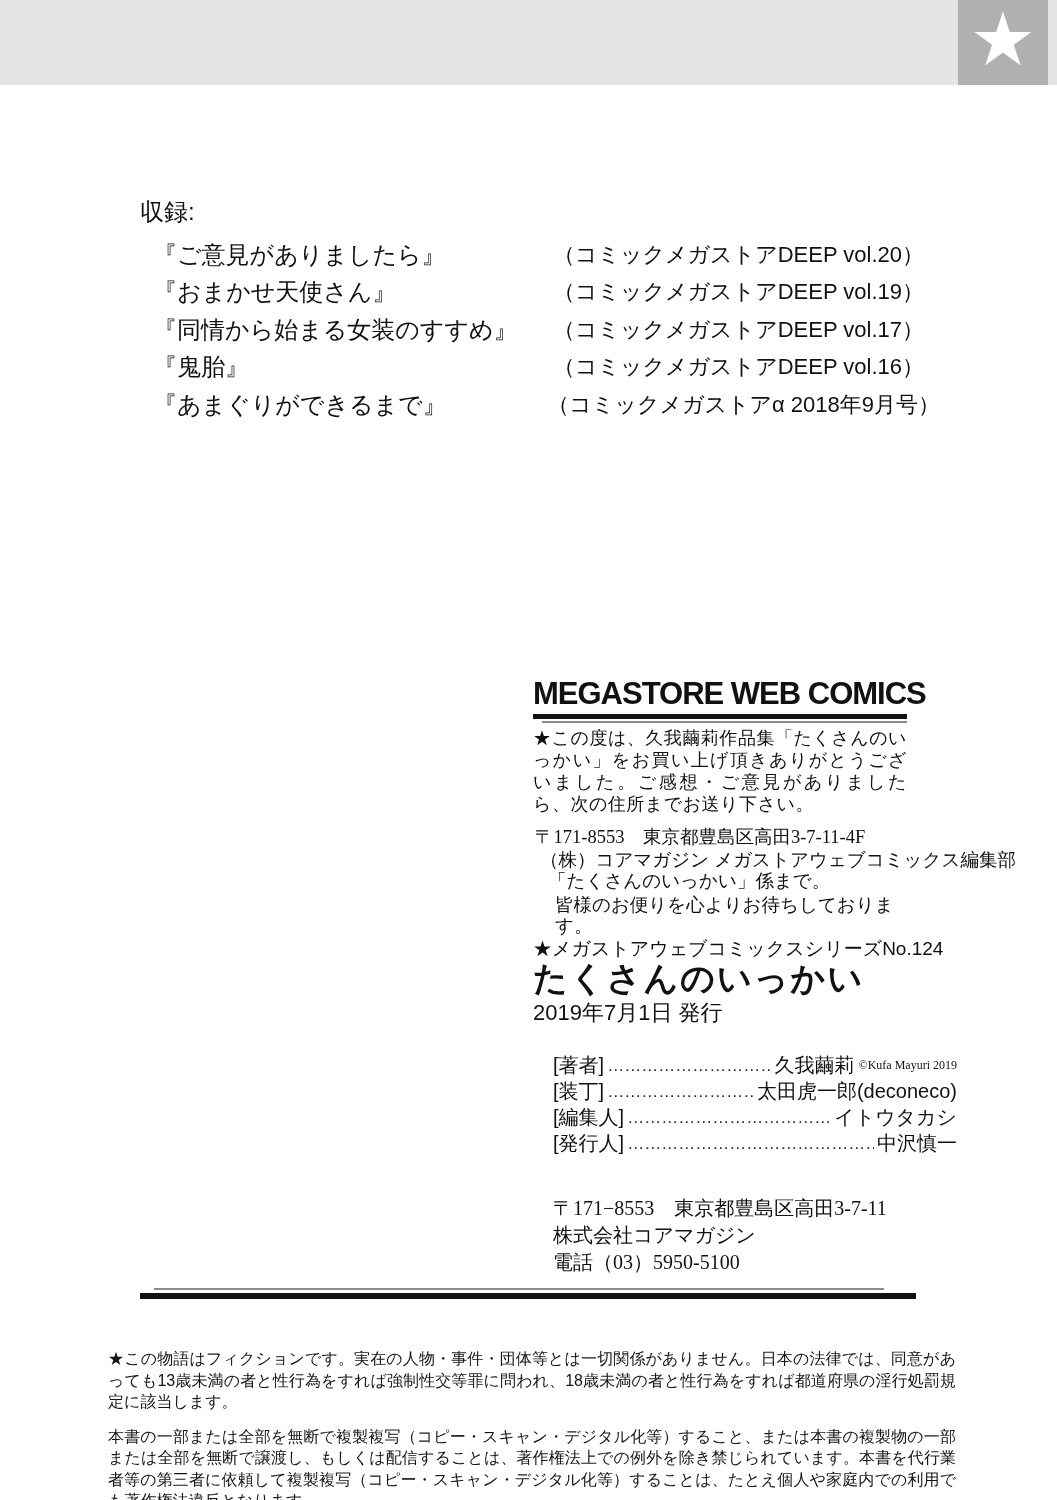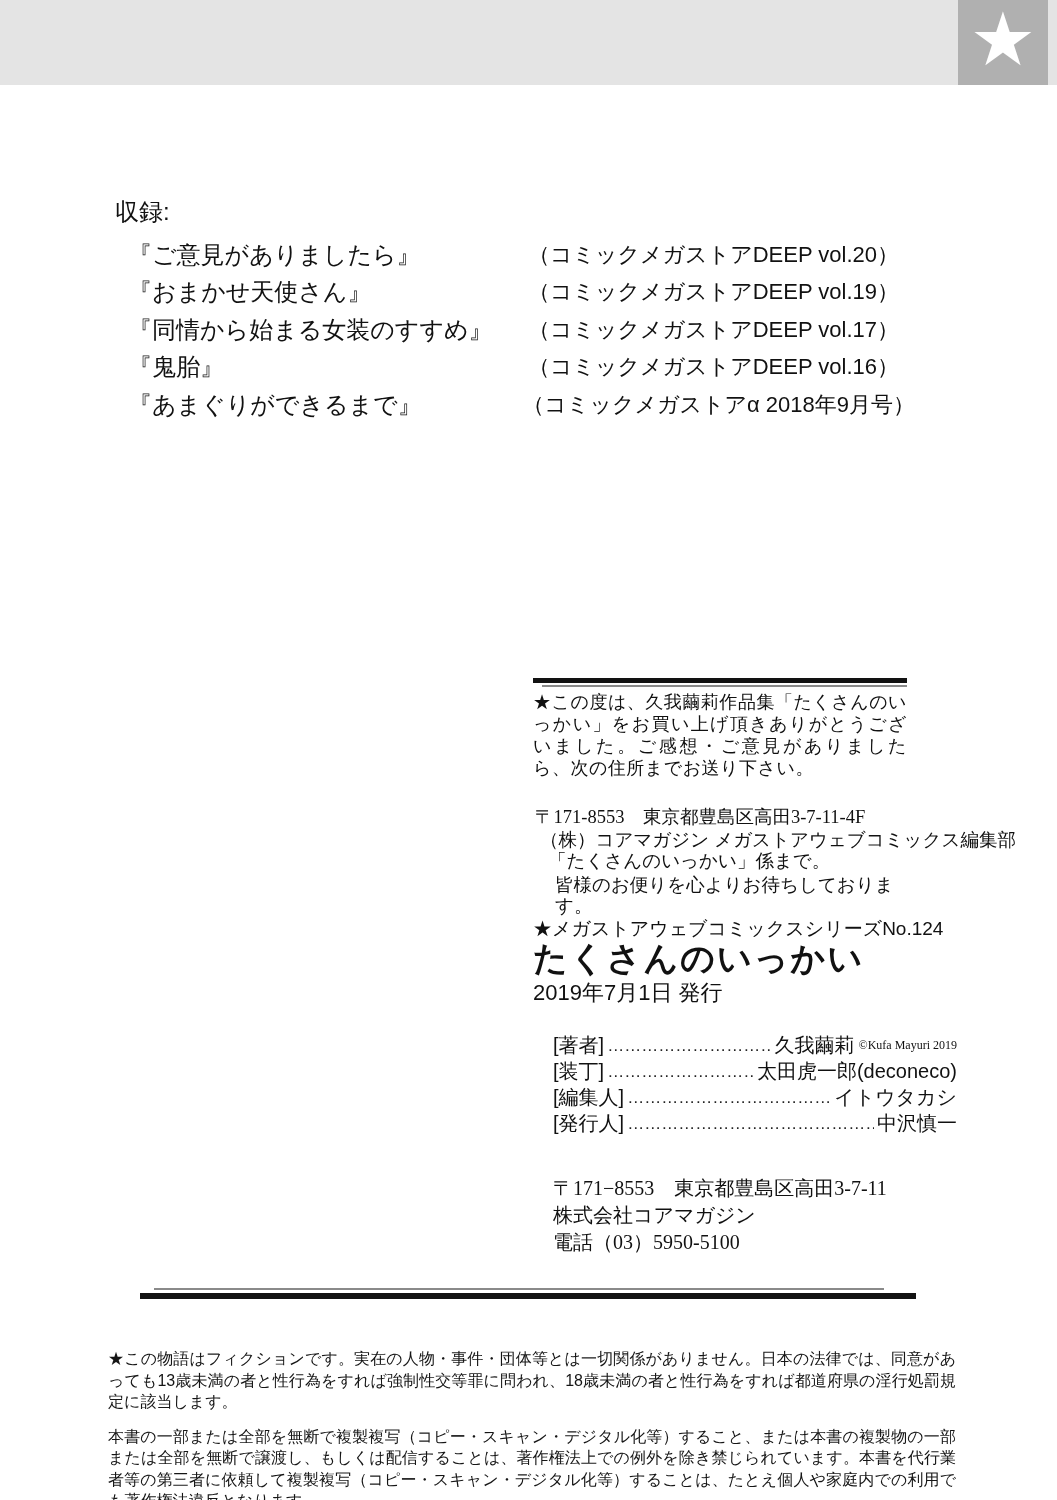--- a/index.html
+++ b/index.html
@@ -23,41 +23,41 @@
     width: 90px; height: 85px;
     background: var(--square_gray, #b0b0b0);
     display: flex; align-items: center; justify-content: center;
   }
   .star-box .star {
     color: #ffffff; font-size: 74px; line-height: 74px;
     margin-top: -6px;
   }
 
   
-  .toc { position: absolute; left: 115px; top: 198px; width: 800px; }
+  .toc { position: absolute; left: 140px; top: 198px; width: 800px; }
   .toc-heading { font-size: 24px; line-height: 28px; margin-bottom: 10px; }
   .toc-row { display: flex; align-items: center; height: 37.5px; }
   .toc-title { margin-left: 13px; width: 400px; font-size: 24px; white-space: nowrap; }
   .toc-source { font-size: 22px; white-space: nowrap; }
 
   
   .colophon { position: absolute; left: 533px; top: 676px; width: 374px; }
   .logo {
     font-size: 31px; font-weight: bold; line-height: 36px;
     letter-spacing: -1px; white-space: nowrap;
   }
   .logo-rule-thick { height: 5px; background: #121212; margin-top: 2px; }
   .logo-rule-thin  { height: 2px; background: #8a8a8a; margin-top: 2px; margin-left: 9px; }
 
   .afterword {
     margin-top: 4px; font-size: 18px; line-height: 22px;
     text-align: justify; letter-spacing: 0.5px;
   }
 
-  .contact { margin-top: 28px; font-size: 18.5px; line-height: 21.5px; }
+  .contact { margin-top: 12px; font-size: 18.5px; line-height: 21.5px; }
   .contact-line-0 { font-family: "Liberation Serif", serif; padding-left: 2px; }
   .contact-line-1 { padding-left: 7px; white-space: nowrap; }
   .contact-line-2 { padding-left: 15px; }
   .contact-line-3 { padding-left: 22px; margin-top: 2px; }
 
   .series { font-size: 19px; line-height: 24px; white-space: nowrap; }
   .book-title { font-size: 34px; font-weight: bold; line-height: 34px; letter-spacing: 2px; }
   .pub-date { font-size: 22px; line-height: 24px; margin-top: 6px; }
 
   .credits { margin-top: 28px; width: 404px; margin-left: 20px; }
@@ -120,20 +120,21 @@
     <div class="toc-title">『鬼胎』</div>
     <div class="toc-source">（コミックメガストアDEEP vol.16）</div>
   </div>
   <div class="toc-row">
     <div class="toc-title">『あまぐりができるまで』</div>
     <div class="toc-source">（コミックメガストアα 2018年9月号）</div>
   </div>
 </div>
 
 <div class="colophon">
+  <div class="logo">MEGASTORE WEB COMICS</div>
   <div class="logo-rule-thick"></div>
   <div class="logo-rule-thin"></div>
 
   <div class="afterword">★この度は、久我繭莉作品集「たくさんのいっかい」をお買い上げ頂きありがとうございました。ご感想・ご意見がありましたら、次の住所までお送り下さい。</div>
 
   <div class="contact">
     <div class="contact-line-0">〒171-8553　東京都豊島区高田3-7-11-4F</div>
     <div class="contact-line-1">（株）コアマガジン メガストアウェブコミックス編集部</div>
     <div class="contact-line-2">「たくさんのいっかい」係まで。</div>
     <div class="contact-line-3">皆様のお便りを心よりお待ちしております。</div>

